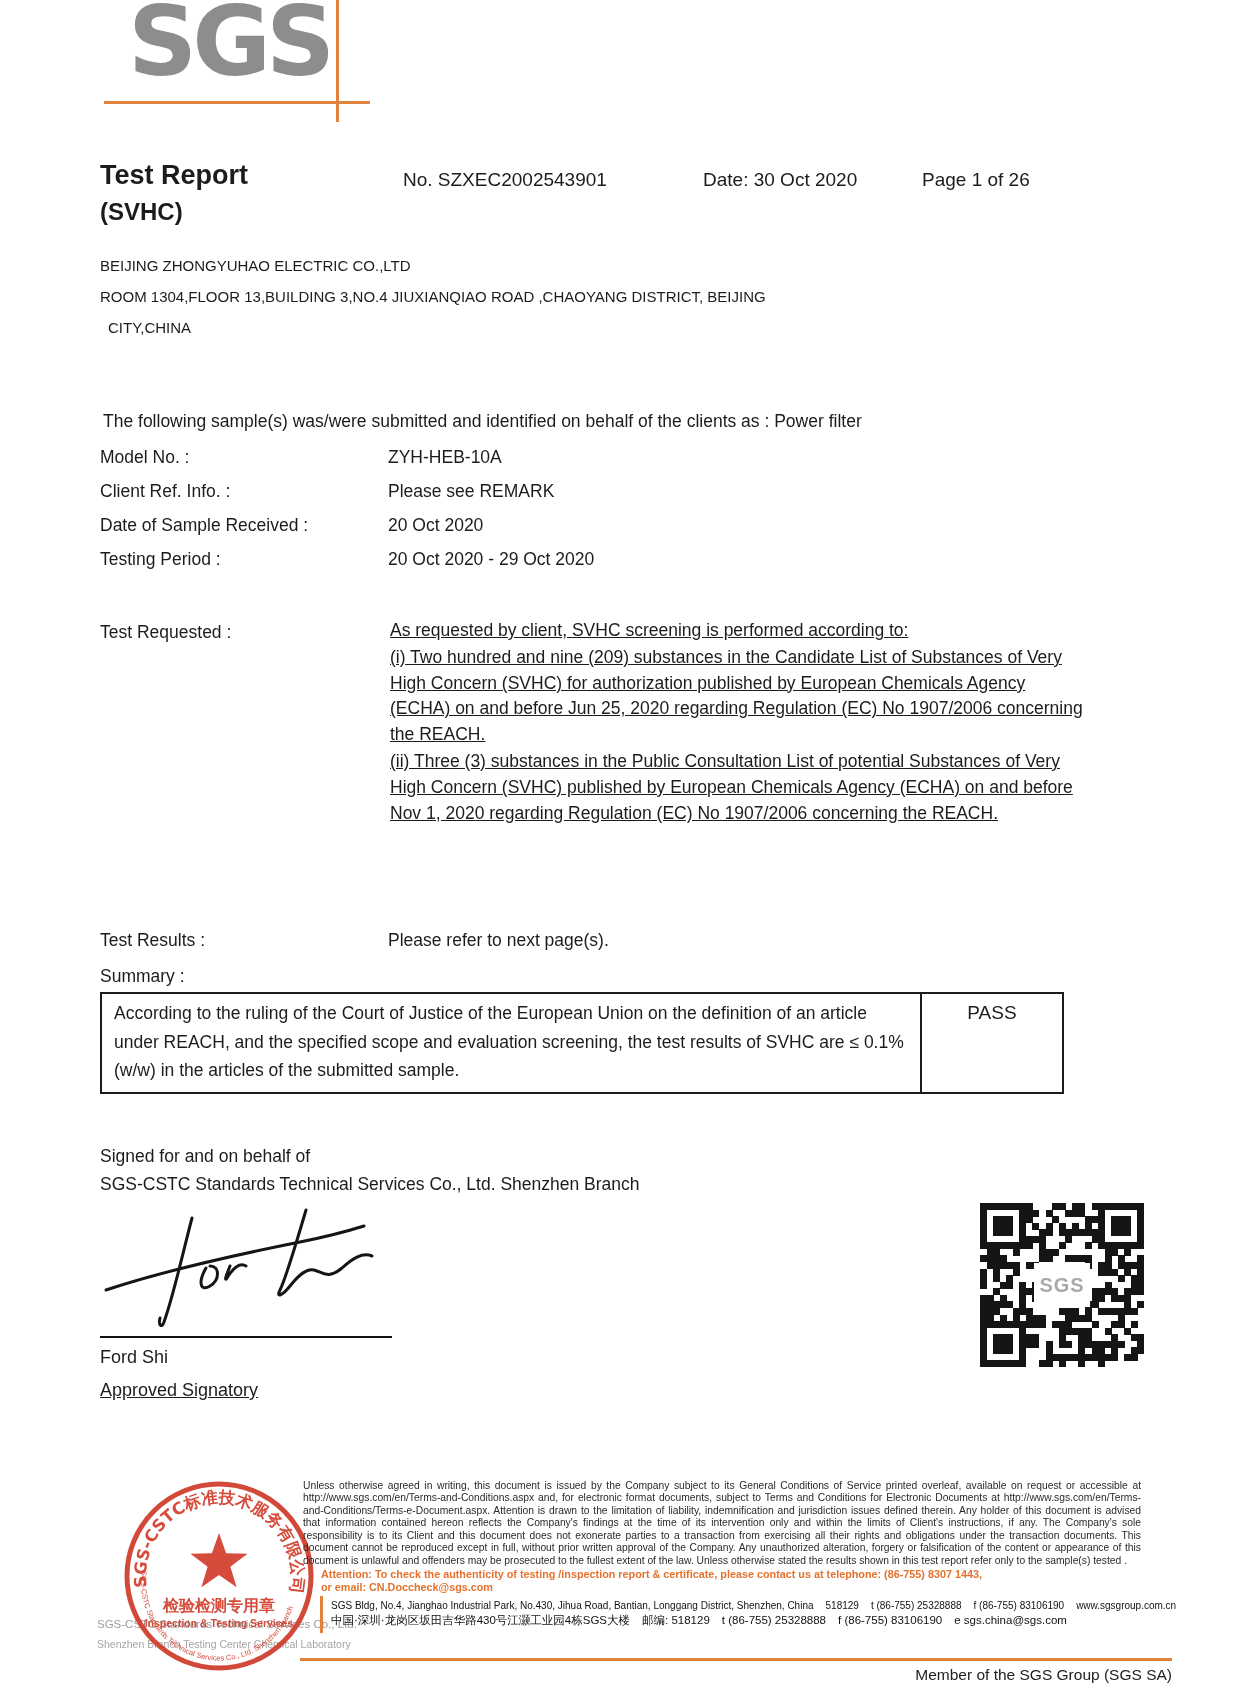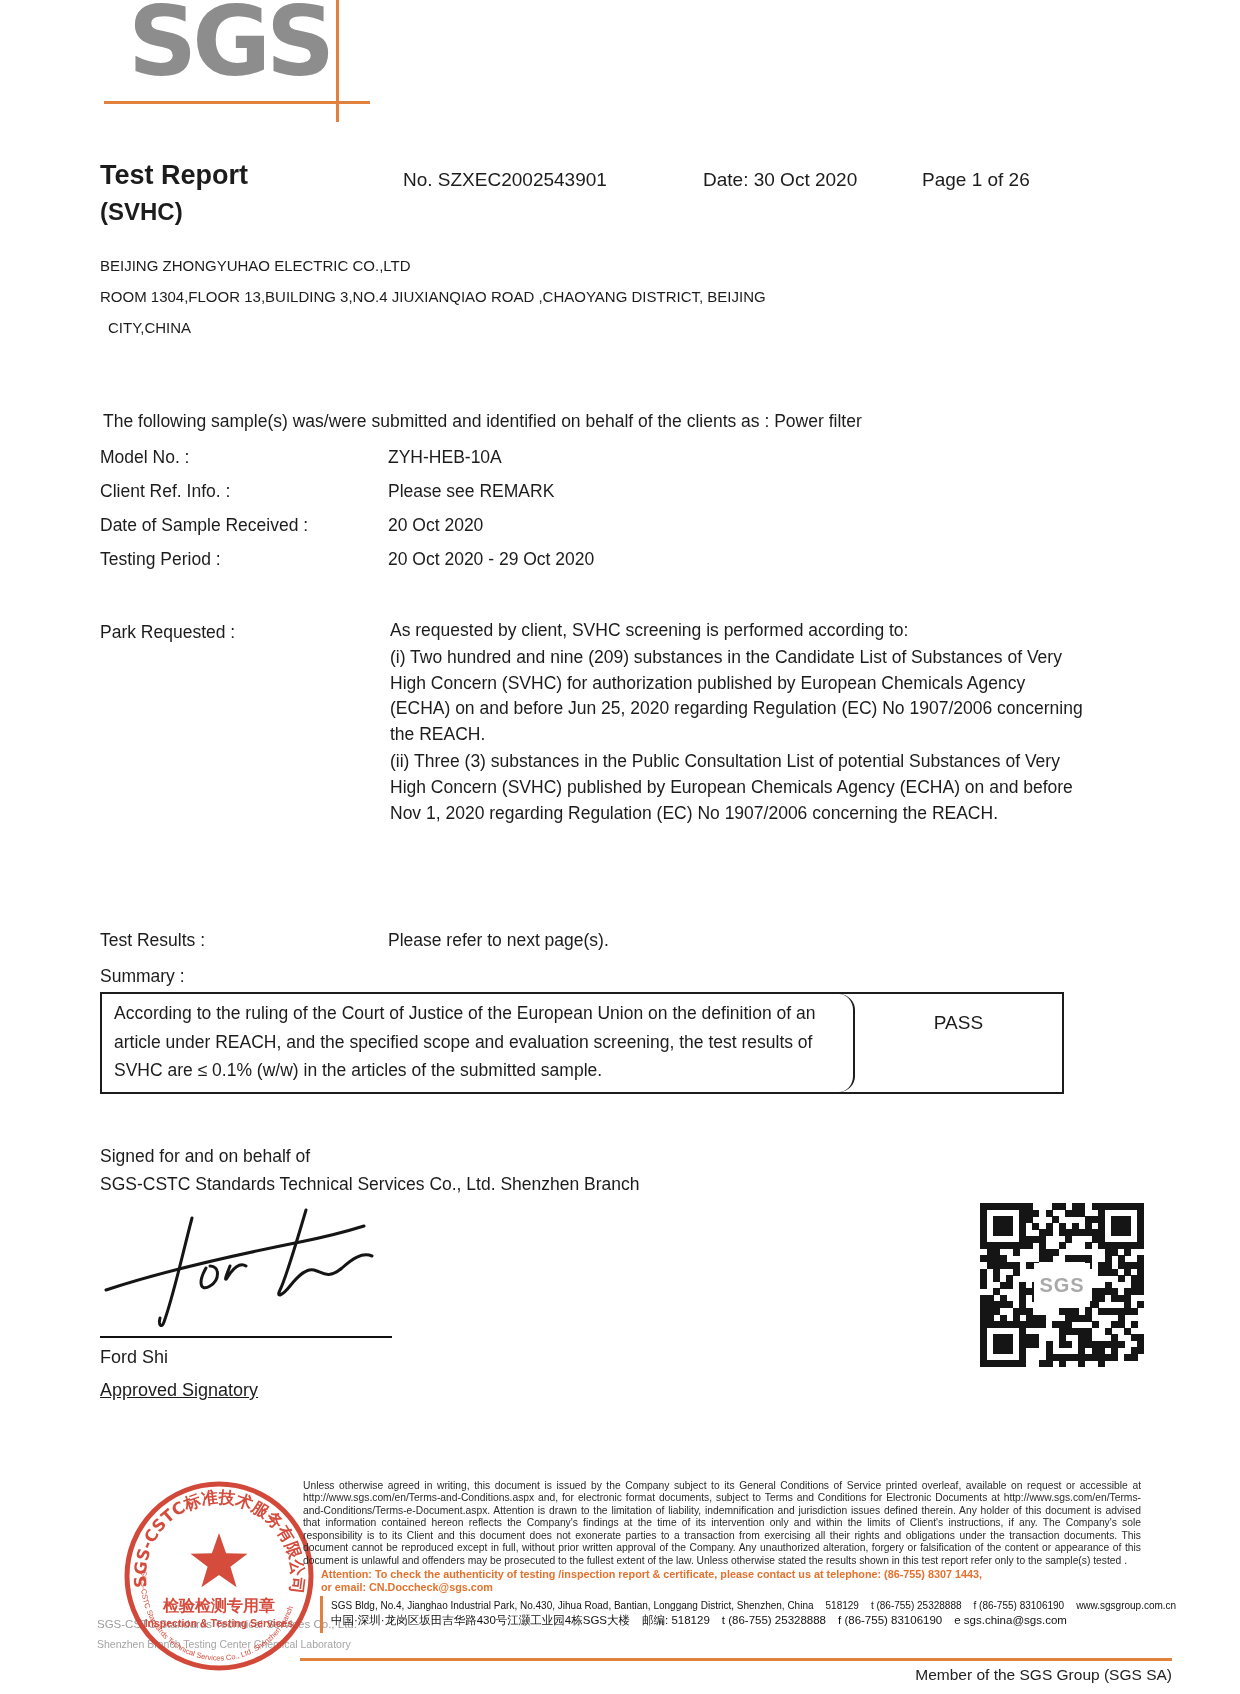--- a/index.html
+++ b/index.html
@@ -20,28 +20,28 @@
   .client{position:absolute;left:100px;top:250px;font-size:15px;line-height:31px;}
   .client .l3{padding-left:8px;}
   .intro{position:absolute;left:103px;top:411px;font-size:17.5px;}
   
   .fields{position:absolute;left:100px;top:447px;font-size:17.5px;}
   .frow{height:34px;}
   .flabel{display:inline-block;width:288px;vertical-align:top;}
   .tr-block{position:absolute;left:100px;top:618px;font-size:17.5px;width:1000px;}
   .tr-block .flabel{position:absolute;left:0;top:4px;}
   .tr-text{margin-left:290px;width:700px;line-height:25.8px;}
-  .tr-text p{margin:0 0 1px 0;}
+  .tr-text p{margin:0 0 1px 0;text-decoration:underline;}
   .res-row{position:absolute;left:100px;top:930px;font-size:17.5px;}
   .sum-label{position:absolute;left:100px;top:966px;font-size:17.5px;}
   
   .sum-table{position:absolute;left:100px;top:992px;width:960px;height:98px;border:2px solid #1c1c1c;display:flex;}
-  .sum-cell-text{width:753px;border-right:2px solid #1c1c1c;padding:5px 12px 12px 12px;
-                 font-size:17.5px;line-height:28.5px;box-sizing:border-box;border-radius:16px;}
-  .sum-cell-result{flex:1;text-align:center;padding-top:18px;font-size:19px;}
+  .sum-cell-text{width:820px;border-right:2px solid #1c1c1c;padding:5px 12px 12px 12px;
+                 font-size:17.5px;line-height:28.5px;box-sizing:border-box;}
+  .sum-cell-result{flex:1;text-align:center;padding-top:8px;font-size:19px;}
   
   .signed{position:absolute;left:100px;top:1142px;font-size:17.5px;line-height:28px;}
   .sig-svg{position:absolute;left:100px;top:1198px;}
   .sig-line{position:absolute;left:100px;top:1336px;width:292px;height:2px;background:#111;}
   .sig-name{position:absolute;left:100px;top:1347px;font-size:18px;}
   .sig-title{position:absolute;left:100px;top:1380px;font-size:18px;text-decoration:underline;}
   
   .qr{position:absolute;left:980px;top:1203px;width:164px;height:164px;}
   .qr svg{position:absolute;left:0;top:0;}
   .qr-label{position:absolute;left:54px;top:60px;width:56px;height:44px;background:#fff;
@@ -93,21 +93,21 @@
     </div>
     <div class="frow">
       <span class="flabel">Date of Sample Received :</span><span class="fvalue">20 Oct 2020</span>
     </div>
     <div class="frow">
       <span class="flabel">Testing Period :</span><span class="fvalue">20 Oct 2020 - 29 Oct 2020</span>
     </div>
   </div>
 
   <div class="tr-block">
-    <span class="flabel">Park Requested :</span>
+    <span class="flabel">Test Requested :</span>
     <div class="tr-text">
       <p>As requested by client, SVHC screening is performed according to:</p>
       <p>(i) Two hundred and nine (209) substances in the Candidate List of Substances of Very High Concern (SVHC) for authorization published by European Chemicals Agency (ECHA) on and before Jun 25, 2020 regarding Regulation (EC) No 1907/2006 concerning the REACH.</p>
       <p>(ii) Three (3) substances in the Public Consultation List of potential Substances of Very High Concern (SVHC) published by European Chemicals Agency (ECHA) on and before Nov 1, 2020 regarding Regulation (EC) No 1907/2006 concerning the REACH.</p>
     </div>
   </div>
 
   <div class="res-row">
     <span class="flabel">Test Results :</span><span>Please refer to next page(s).</span>
   </div>

